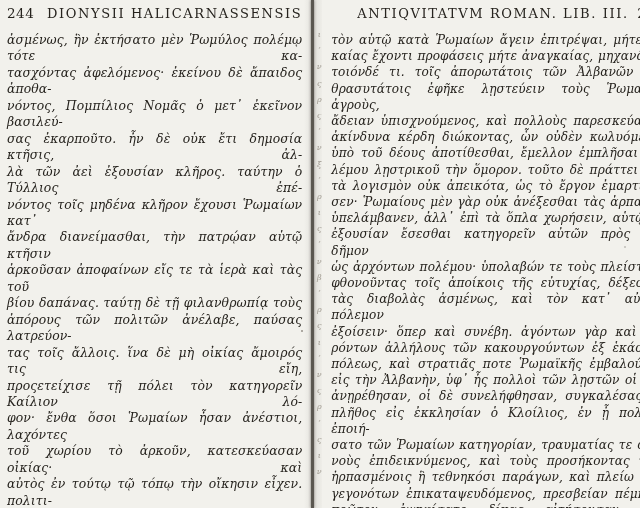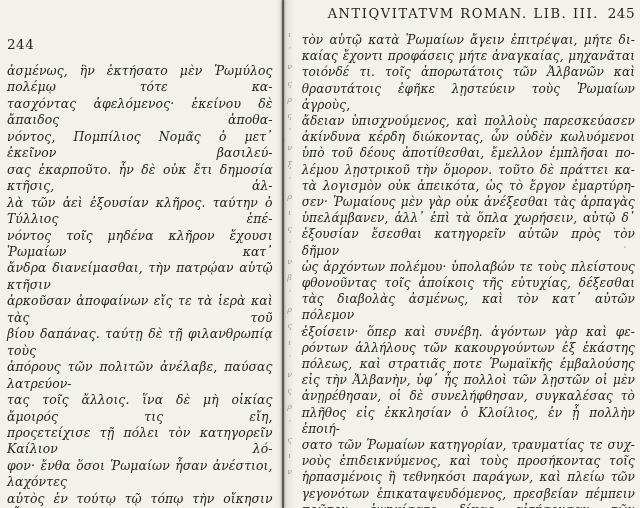--- a/index.html
+++ b/index.html
@@ -7,21 +7,21 @@
     width: 640px; height: 508px;
     background: #f2f1ec;
     overflow: hidden;
     font-family: "DejaVu Serif", "Liberation Serif", serif;
     color: #26231e;
   }
   .spread { display: flex; width: 640px; height: 508px; }
 
   
   .page { box-sizing: border-box; padding-top: 5px; }
-  .page.left  { width: 306px; padding-left: 7px; padding-right: 2px; margin-top: 31px; }
+  .page.left  { width: 306px; padding-left: 7px; padding-right: 2px; }
   .page.right { flex: 1; padding-left: 9px; padding-right: 5px; }
 
   .pagehead {
     display: flex; align-items: baseline;
     font-size: 13px; letter-spacing: 1.6px;
     height: 18px; margin-bottom: 9px;
     white-space: nowrap;
   }
   .pagehead .pageno { font-size: 13.5px; letter-spacing: 0.5px; }
   .page.left  .pagehead .pageno { width: 40px; text-align: left; }
@@ -75,35 +75,37 @@
   .s3 { left: 624px; top: 246px; width: 1.5px; height: 2px; opacity:.5; }
 </style>
 </head>
 <body>
 
 <div class="spread">
 
   <section class="page left">
     <header class="pagehead">
       <span class="pageno">244</span>
+      <span class="runhead">DIONYSII HALICARNASSENSIS</span>
     </header>
     <div class="bodytext">
         <div class="ln">ἀσμένως, ἣν ἐκτήσατο μὲν Ῥωμύλος πολέμῳ τότε κα-</div>
         <div class="ln">τασχόντας ἀφελόμενος· ἐκείνου δὲ ἄπαιδος ἀποθα-</div>
         <div class="ln">νόντος, Πομπίλιος Νομᾶς ὁ μετ᾽ ἐκεῖνον βασιλεύ-</div>
         <div class="ln">σας ἐκαρποῦτο. ἦν δὲ οὐκ ἔτι δημοσία κτῆσις, ἀλ-</div>
         <div class="ln">λὰ τῶν ἀεὶ ἐξουσίαν κλῆρος. ταύτην ὁ Τύλλιος ἐπέ-</div>
         <div class="ln">νόντος τοῖς μηδένα κλῆρον ἔχουσι Ῥωμαίων κατ᾽</div>
         <div class="ln">ἄνδρα διανείμασθαι, τὴν πατρῴαν αὑτῷ κτῆσιν</div>
         <div class="ln">ἀρκοῦσαν ἀποφαίνων εἴς τε τὰ ἱερὰ καὶ τὰς τοῦ</div>
         <div class="ln">βίου δαπάνας. ταύτῃ δὲ τῇ φιλανθρωπίᾳ τοὺς</div>
         <div class="ln">ἀπόρους τῶν πολιτῶν ἀνέλαβε, παύσας λατρεύον-</div>
         <div class="ln">τας τοῖς ἄλλοις. ἵνα δὲ μὴ οἰκίας ἄμοιρός τις εἴη,</div>
         <div class="ln">προςετείχισε τῇ πόλει τὸν κατηγορεῖν Καίλιον λό-</div>
         <div class="ln">φον· ἔνθα ὅσοι Ῥωμαίων ἦσαν ἀνέστιοι, λαχόντες</div>
+        <div class="ln">τοῦ χωρίου τὸ ἀρκοῦν, κατεσκεύασαν οἰκίας· καὶ</div>
         <div class="ln">αὐτὸς ἐν τούτῳ τῷ τόπῳ τὴν οἴκησιν εἶχεν. πολιτι-</div>
       </div>
   </section>
 
   <div class="gutter">
     <div class="gutter-line"></div>
     <div class="ghost-col">
         <div>ι</div>
         <div>ʼ</div>
         <div>ν</div>

